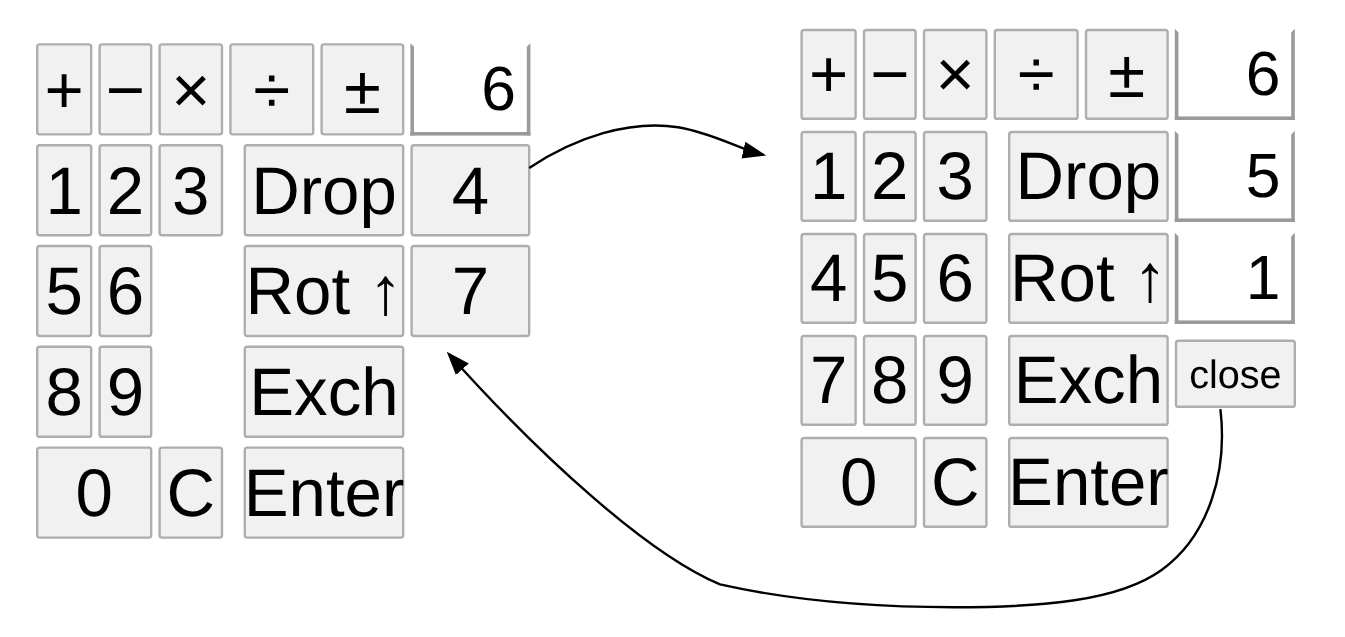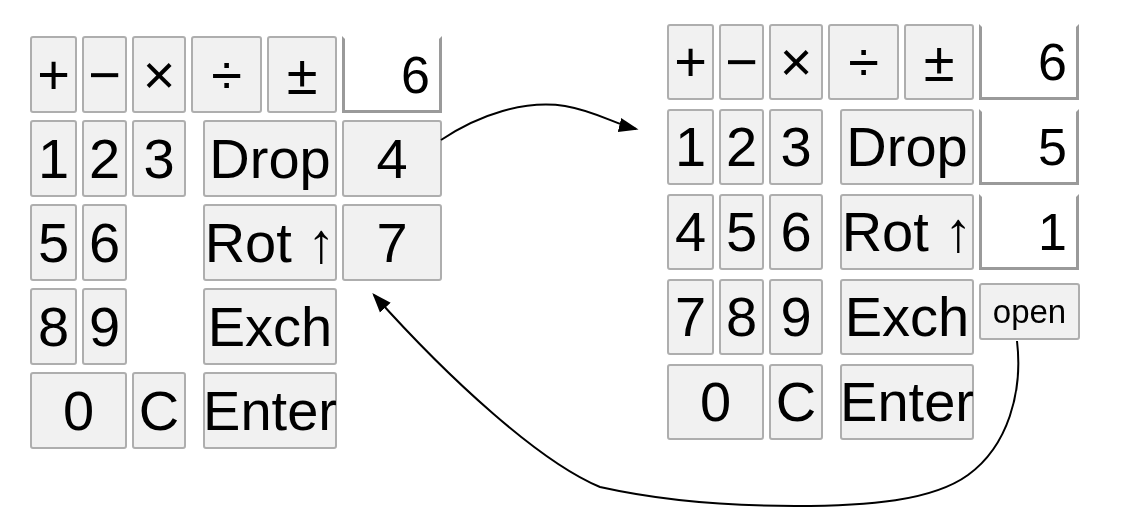--- a/index.html
+++ b/index.html
@@ -87,21 +87,21 @@
   <button class="key">4</button>
   <button class="key">5</button>
   <button class="key">6</button>
   <button class="key c4-6">Rot ↑</button>
   <div class="display c6 r3">1</div>
 
   <button class="key">7</button>
   <button class="key">8</button>
   <button class="key">9</button>
   <button class="key c4-6">Exch</button>
-  <button class="key btn-small c6 r4" id="close-btn">open</button>
+  <button class="key btn-small c6 r4" id="close-btn">close</button>
 
   <button class="key c1-3">0</button>
   <button class="key">C</button>
   <button class="key c4-6">Enter</button>
 </div>
 
 <svg id="arrow-layer" width="1121" height="531" viewBox="0 0 1121 531">
   <defs>
     <marker id="arrowhead" viewBox="0 0 10 9" refX="8.5" refY="4.5" markerWidth="10" markerHeight="9" orient="auto">
       <path d="M0,0.9 L9.8,4.5 L0,8.1 Z" fill="#000"></path>

